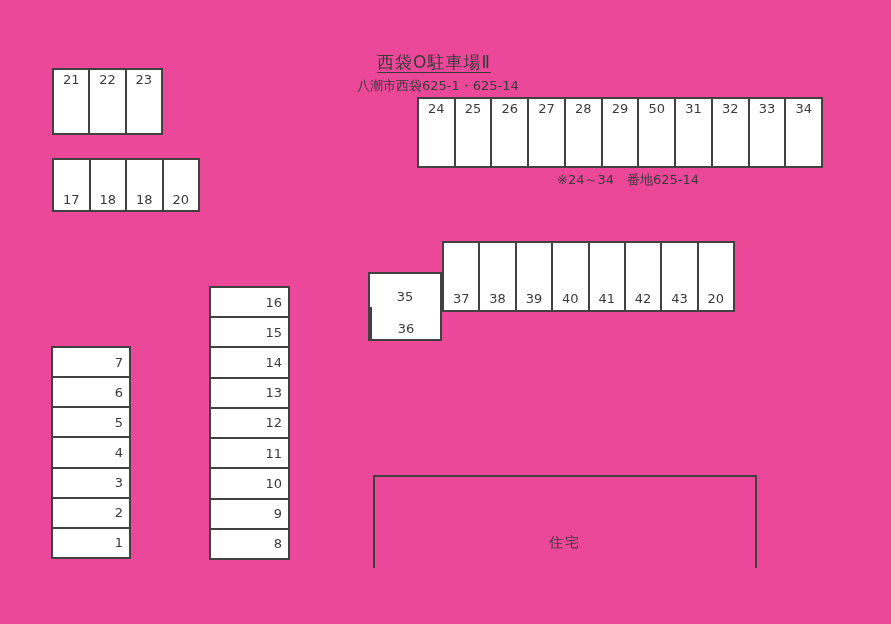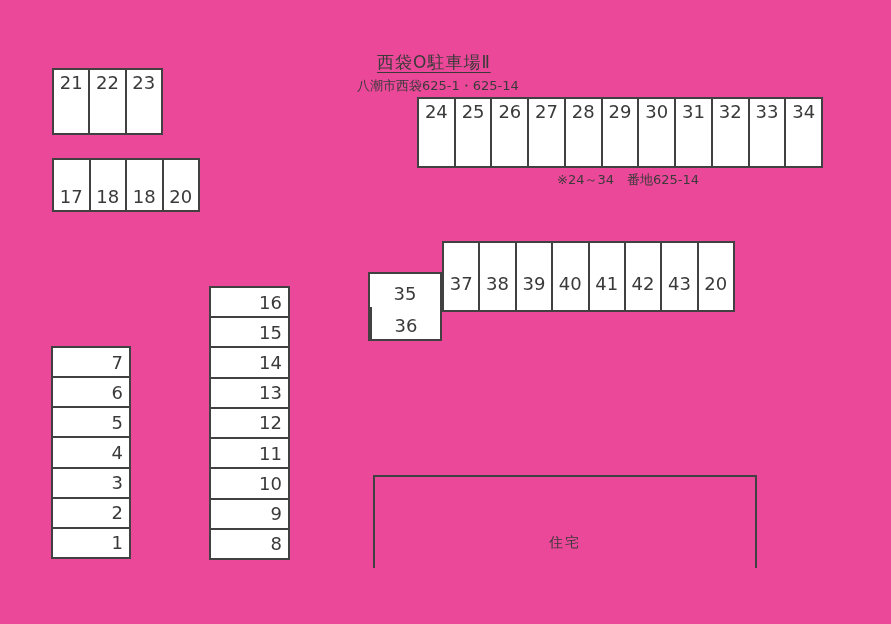--- a/index.html
+++ b/index.html
@@ -14,29 +14,29 @@
     text-decoration:underline; text-underline-offset:4px;
   }
   .address { position:absolute; left:357px; top:77px; font-size:13px; }
   .note    { position:absolute; left:557px; top:171px; font-size:13px; }
   .block {
     position:absolute; display:flex; box-sizing:border-box;
     border:2px solid #414141; background:#ffffff;
   }
   .block .cell {
     flex:1; display:flex; box-sizing:border-box;
-    border-left:2px solid #414141; font-size:18px; color:#3a3a3a;
+    border-left:2px solid #414141; font-size:13px; color:#3a3a3a;
   }
   .block .cell:first-child { border-left:none; }
   .vstack { flex-direction:column; }
   .vstack .cell { border-left:none; border-top:2px solid #414141; }
   .vstack .cell:first-child { border-top:none;border-radius:11px; }
   .num-top .cell    { align-items:flex-start; justify-content:center; padding-top:2px; }
   .num-bottom .cell { align-items:flex-end;   justify-content:center; padding-bottom:3px; }
-  .num-lowmid .cell { align-items:flex-end;   justify-content:center; padding-bottom:16px; }
+  .num-lowmid .cell { align-items:flex-end;   justify-content:center; padding-bottom:4px; }
   .num-right .cell  { align-items:center;     justify-content:flex-end; padding-right:6px; }
 
   #block-21-23 { left:52px;  top:68px;  width:111px; height:67px; }
   #block-17-20 { left:52px;  top:158px; width:148px; height:54px; }
   #row-24-34   { left:417px; top:97px;  width:406px; height:71px; }
   #row-37-44   { left:442px; top:241px; width:293px; height:71px; }
   #block-35-36 { left:368px; top:272px; width:74px;  height:69px;flex-direction:column; }
   #stack-1-7   { left:51px;  top:346px; width:80px;  height:213px; }
   #stack-8-16  { left:209px; top:286px; width:81px;  height:274px; }
 
@@ -68,21 +68,21 @@
     <div class="cell">20</div>
   </div>
 
   <div class="block num-top" id="row-24-34">
     <div class="cell">24</div>
     <div class="cell">25</div>
     <div class="cell">26</div>
     <div class="cell">27</div>
     <div class="cell">28</div>
     <div class="cell">29</div>
-    <div class="cell">30</div>
+    <div class="cell">50</div>
     <div class="cell">31</div>
     <div class="cell">32</div>
     <div class="cell">33</div>
     <div class="cell">34</div>
   </div>
 
   <div class="note">※24～34　番地625-14</div>
 
   <div class="block num-lowmid" id="row-37-44">
     <div class="cell">37</div>

